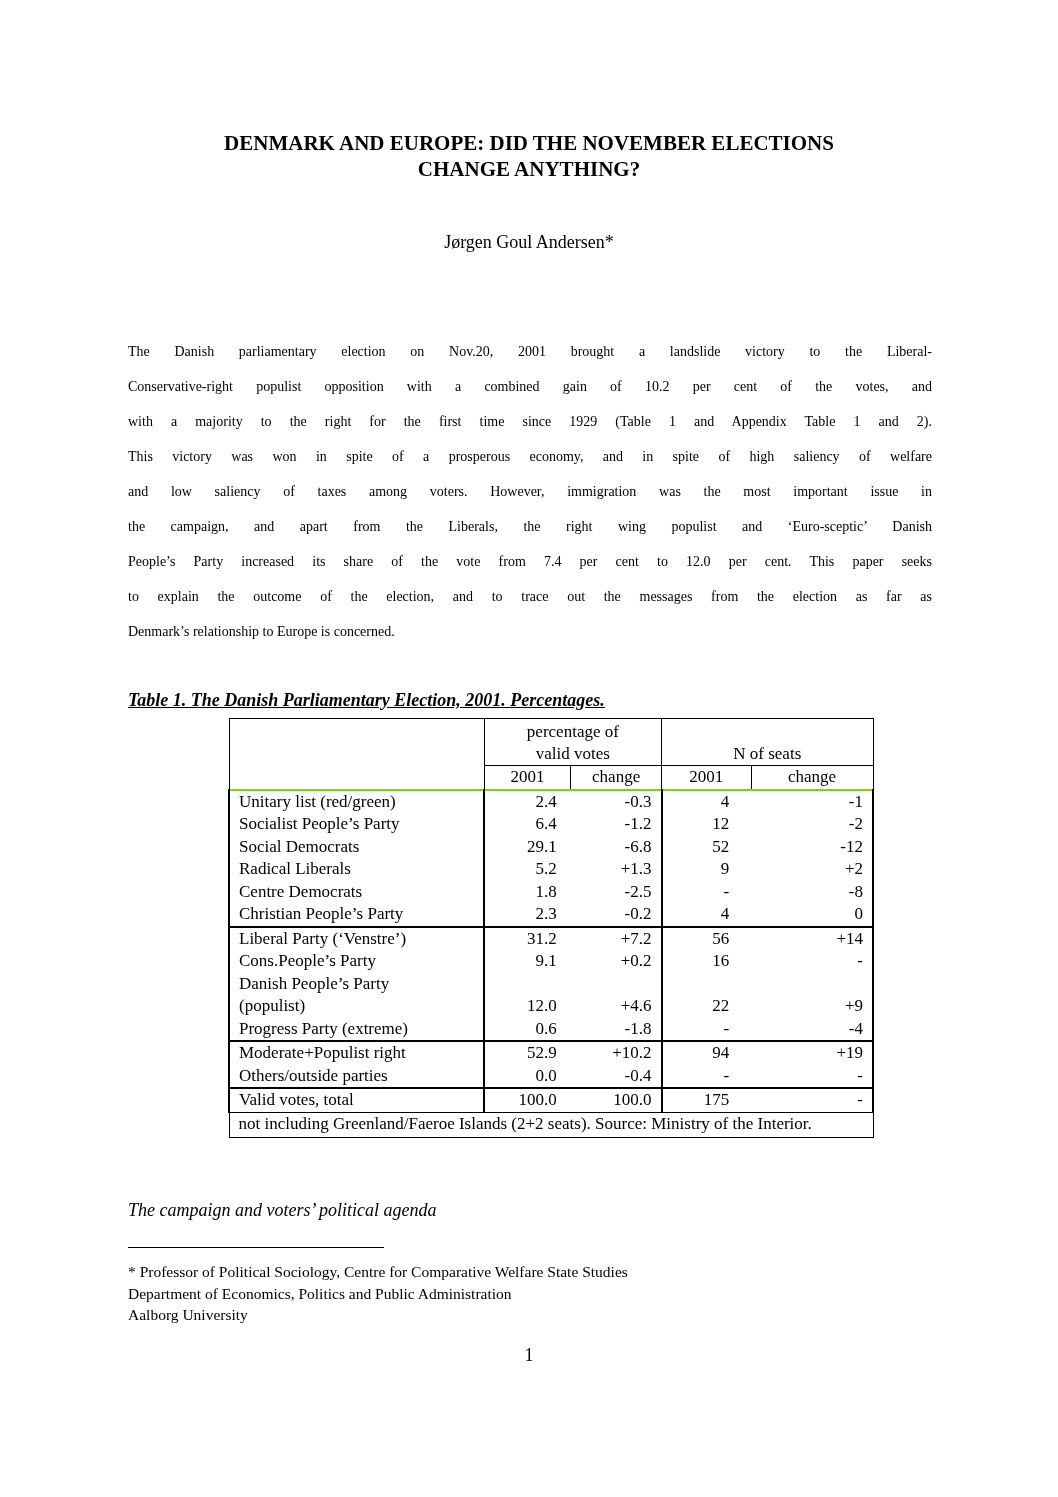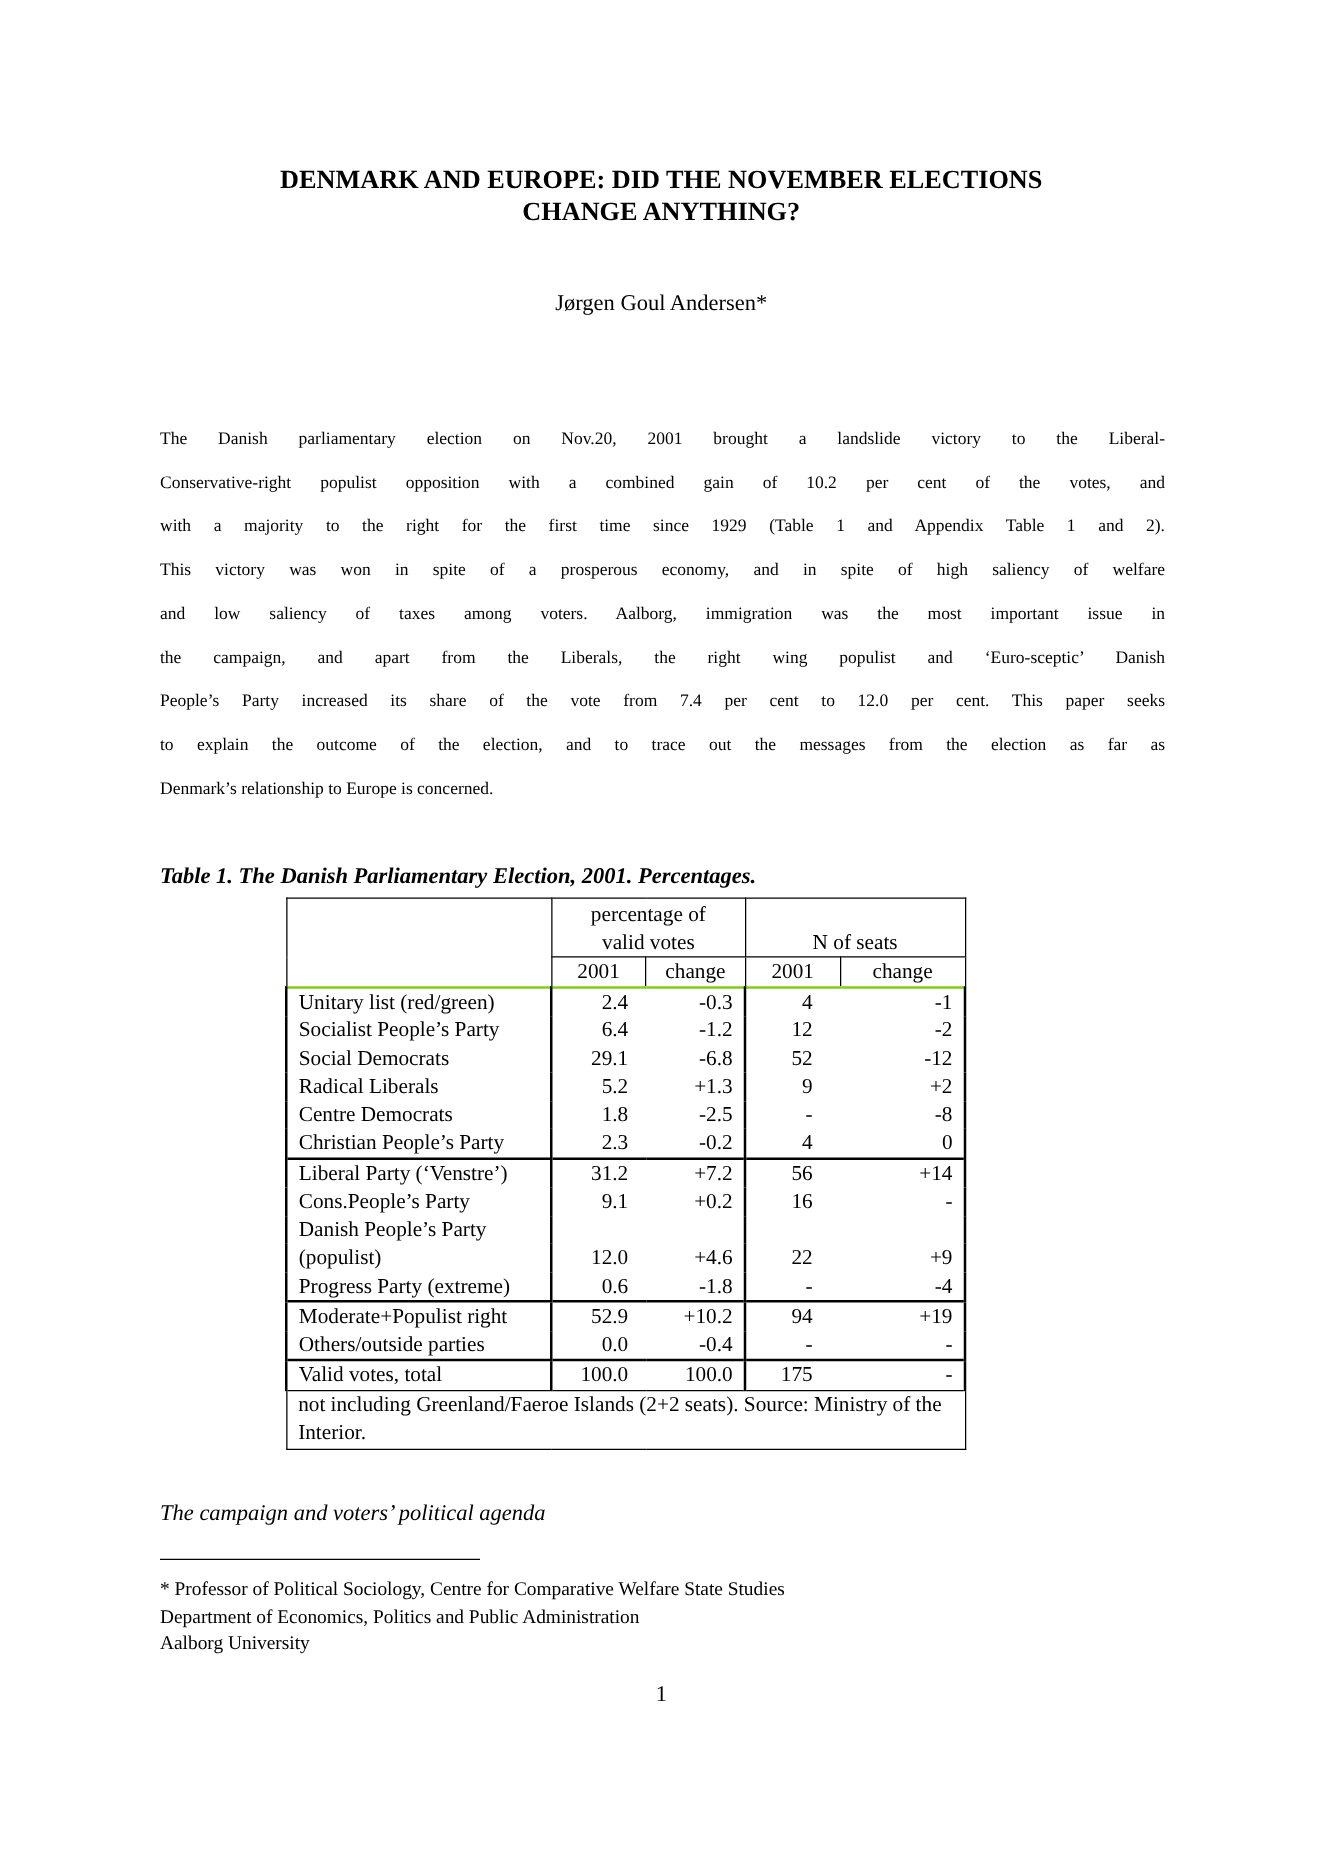--- a/index.html
+++ b/index.html
@@ -7,22 +7,22 @@
          font-family: "Liberation Serif", "DejaVu Serif", serif; color: #000; }
   .title { position: absolute; left: 0; width: 1058px; top: 130px; text-align: center;
            font-weight: bold; font-size: 21px; line-height: 26px; }
   .author { position: absolute; left: 0; width: 1058px; top: 231px; text-align: center;
             font-size: 18px; line-height: 22px; }
   .body-para { position: absolute; left: 128px; width: 804px; top: 334px;
                font-size: 14px; line-height: 35px; text-align: justify; text-align-last: left; }
   .body-para span { display: block; text-align: justify; text-align-last: justify; white-space: nowrap; }
   .body-para span.last { text-align-last: left; }
   .table-caption { position: absolute; left: 128px; top: 689px; font-size: 18px; line-height: 22px;
-                   font-weight: bold; font-style: italic; }
-  table.data { position: absolute; left: 228px; top: 718px; width: 545px; border-collapse: collapse;
+                   font-weight: bold; font-style: italic; text-decoration: underline; }
+  table.data { position: absolute; left: 228px; top: 718px; width: 646px; border-collapse: collapse;
                font-size: 17px; line-height: 22.5px; }
   table.data td { padding: 0 9px; vertical-align: bottom; }
   table.data col.c0 { width: 239px; }
   table.data col.c1 { width: 81px; }
   table.data col.c2 { width: 85px; }
   table.data col.c3 { width: 84px; }
   table.data col.c4 { width: 114px; }
   .bl { border-left: 1px solid #000; }
   .br { border-right: 1px solid #000; }
   .bt { border-top: 1px solid #000; }
@@ -45,21 +45,21 @@
   <div>CHANGE ANYTHING?</div>
 </div>
 
 <div class="author">Jørgen Goul Andersen*</div>
 
 <div class="body-para">
   <span>The Danish parliamentary election on Nov.20, 2001 brought a landslide victory to the Liberal-</span>
   <span>Conservative-right populist opposition with a combined gain of 10.2 per cent of the votes, and</span>
   <span>with a majority to the right for the first time since 1929 (Table 1 and Appendix Table 1 and 2).</span>
   <span>This victory was won in spite of a prosperous economy, and in spite of high saliency of welfare</span>
-  <span>and low saliency of taxes among voters. Aalborg, immigration was the most important issue in</span>
+  <span>and low saliency of taxes among voters. However, immigration was the most important issue in</span>
   <span>the campaign, and apart from the Liberals, the right wing populist and ‘Euro-sceptic’ Danish</span>
   <span>People’s Party increased its share of the vote from 7.4 per cent to 12.0 per cent. This paper seeks</span>
   <span>to explain the outcome of the election, and to trace out the messages from the election as far as</span>
   <span class="last">Denmark’s relationship to Europe is concerned.</span>
 </div>
 
 <div class="table-caption">Table 1. The Danish Parliamentary Election, 2001. Percentages.</div>
 
 <table class="data">
   <colgroup>

